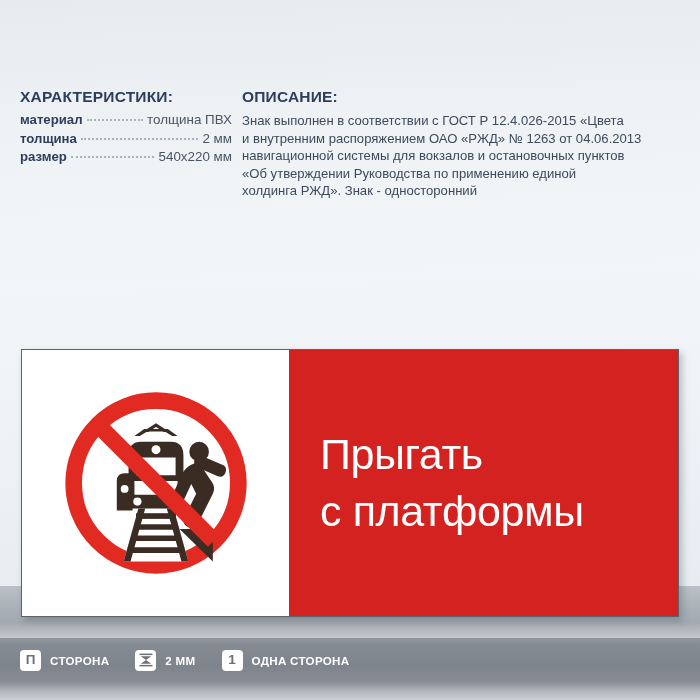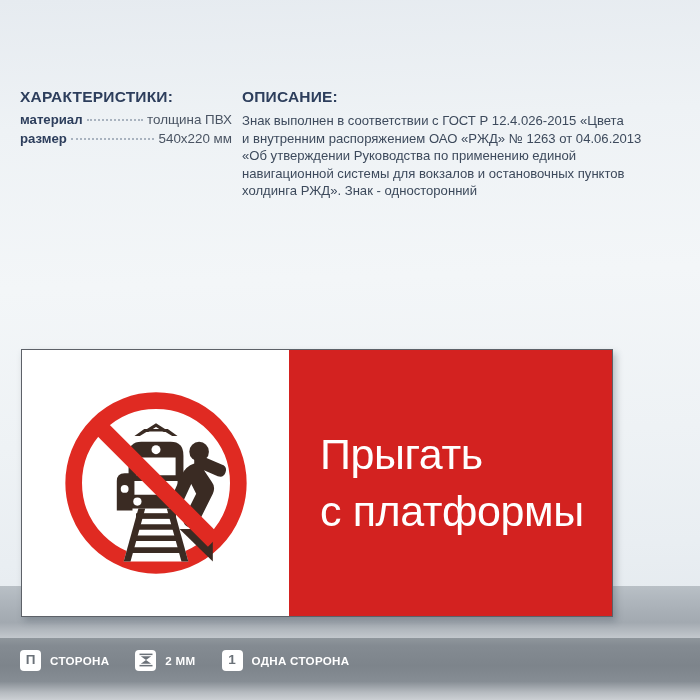--- a/index.html
+++ b/index.html
@@ -77,21 +77,21 @@
   }
   .ficon span{
     color:#6a7178;font-weight:bold;font-size:13.5px;line-height:1;
   }
   .flabel{
     color:#ffffff;font-weight:bold;font-size:11.6px;letter-spacing:.3px;
   }
 
   
   .sign{
-    position:absolute;left:21px;top:349px;width:592px;height:268px;
+    position:absolute;left:21px;top:349px;width:658px;height:268px;
     background:#ffffff;
     border:1px solid #5d6168;
     box-sizing:border-box;
     box-shadow:3px 4px 7px rgba(60,70,85,.32);
     display:flex;overflow:hidden;
   }
   .sign-left{
     width:267px;flex:0 0 auto;background:#ffffff;
     display:flex;align-items:center;justify-content:center;
   }
@@ -115,35 +115,40 @@
 
     <div class="chars">
       <div class="sec-head">ХАРАКТЕРИСТИКИ:</div>
 
       <div class="char-row">
         <span class="char-label">материал</span>
         <span class="char-dots"></span>
         <span class="char-value">толщина ПВХ</span>
       </div>
 
+      <div class="char-row">
+        <span class="char-label">толщина</span>
+        <span class="char-dots"></span>
+        <span class="char-value">2 мм</span>
+      </div>
 
       <div class="char-row">
         <span class="char-label">размер</span>
         <span class="char-dots"></span>
         <span class="char-value">540x220 мм</span>
       </div>
     </div>
 
     <div class="desc">
       <div class="sec-head">ОПИСАНИЕ:</div>
       <div class="desc-body">
         <div>Знак выполнен в соответствии с ГОСТ Р 12.4.026-2015 «Цвета</div>
         <div>и внутренним распоряжением ОАО «РЖД» № 1263 от 04.06.2013</div>
+        <div>навигационной системы для вокзалов и остановочных пунктов</div>
         <div>«Об утверждении Руководства по применению единой</div>
-        <div>навигационной системы для вокзалов и остановочных пунктов</div>
         <div>холдинга РЖД». Знак - односторонний</div>
       </div>
     </div>
 
   </div>
 
   <div class="grayband"></div>
 
   <div class="sign">
 

